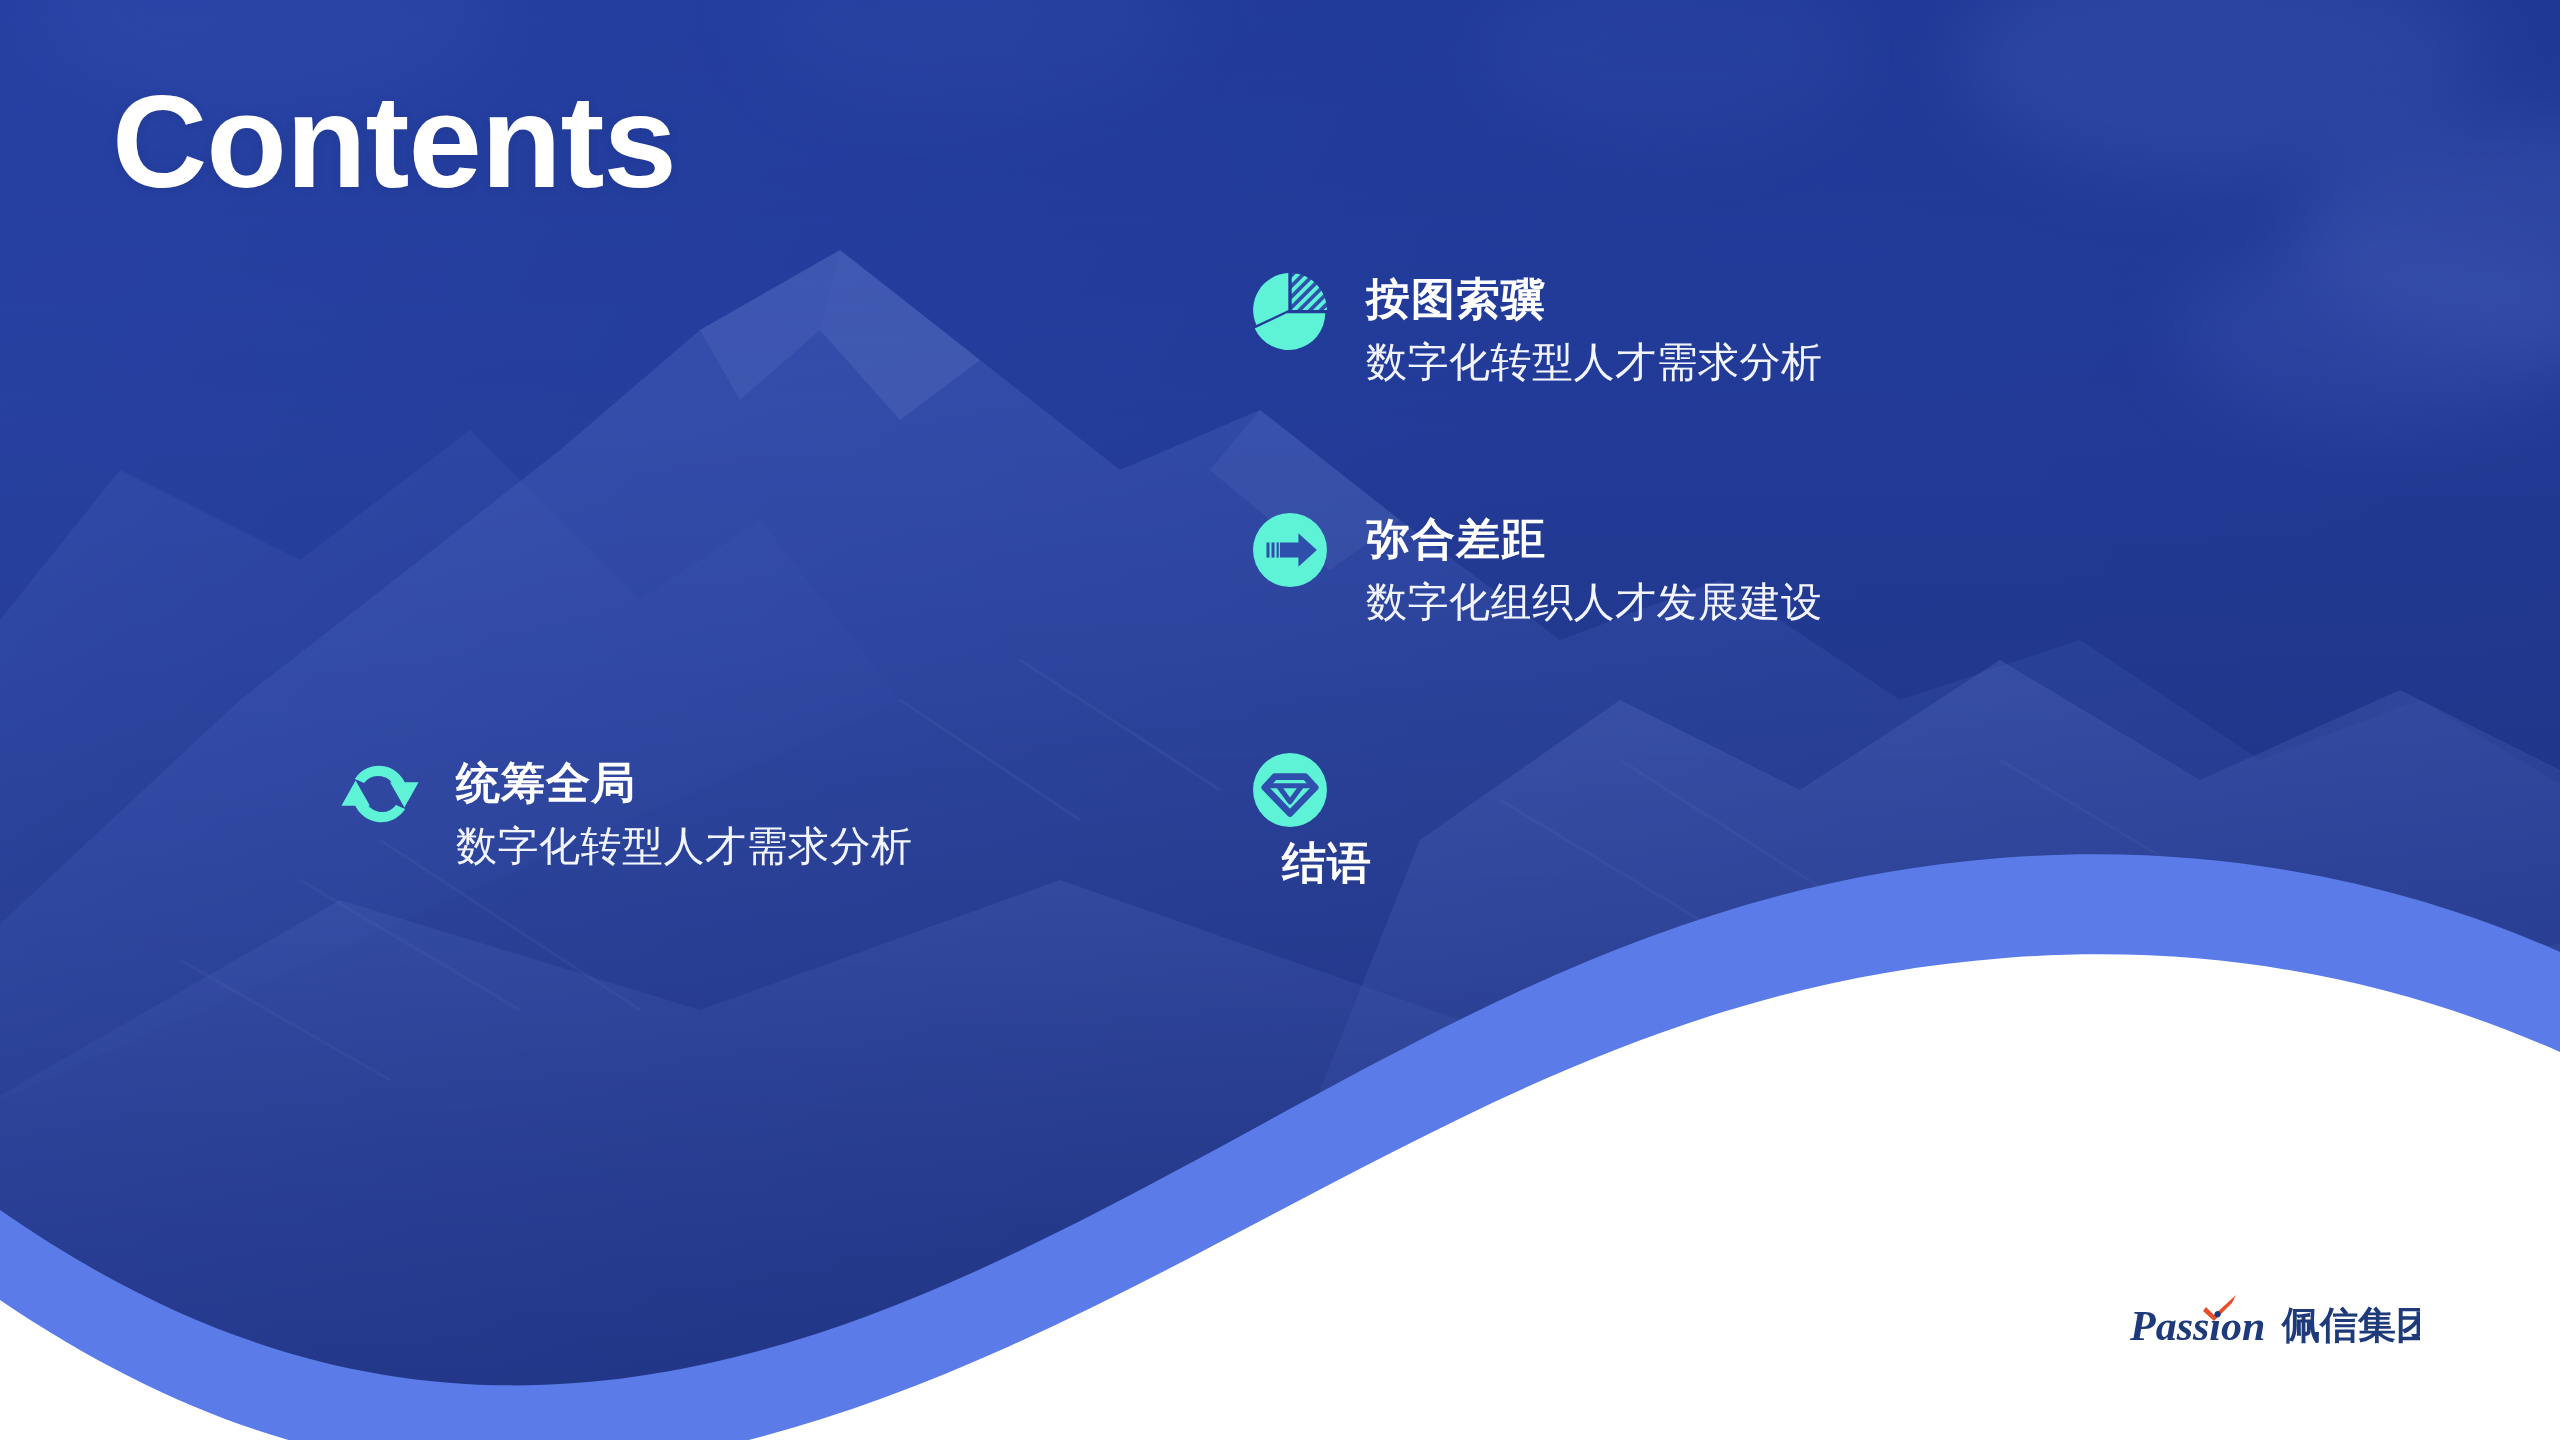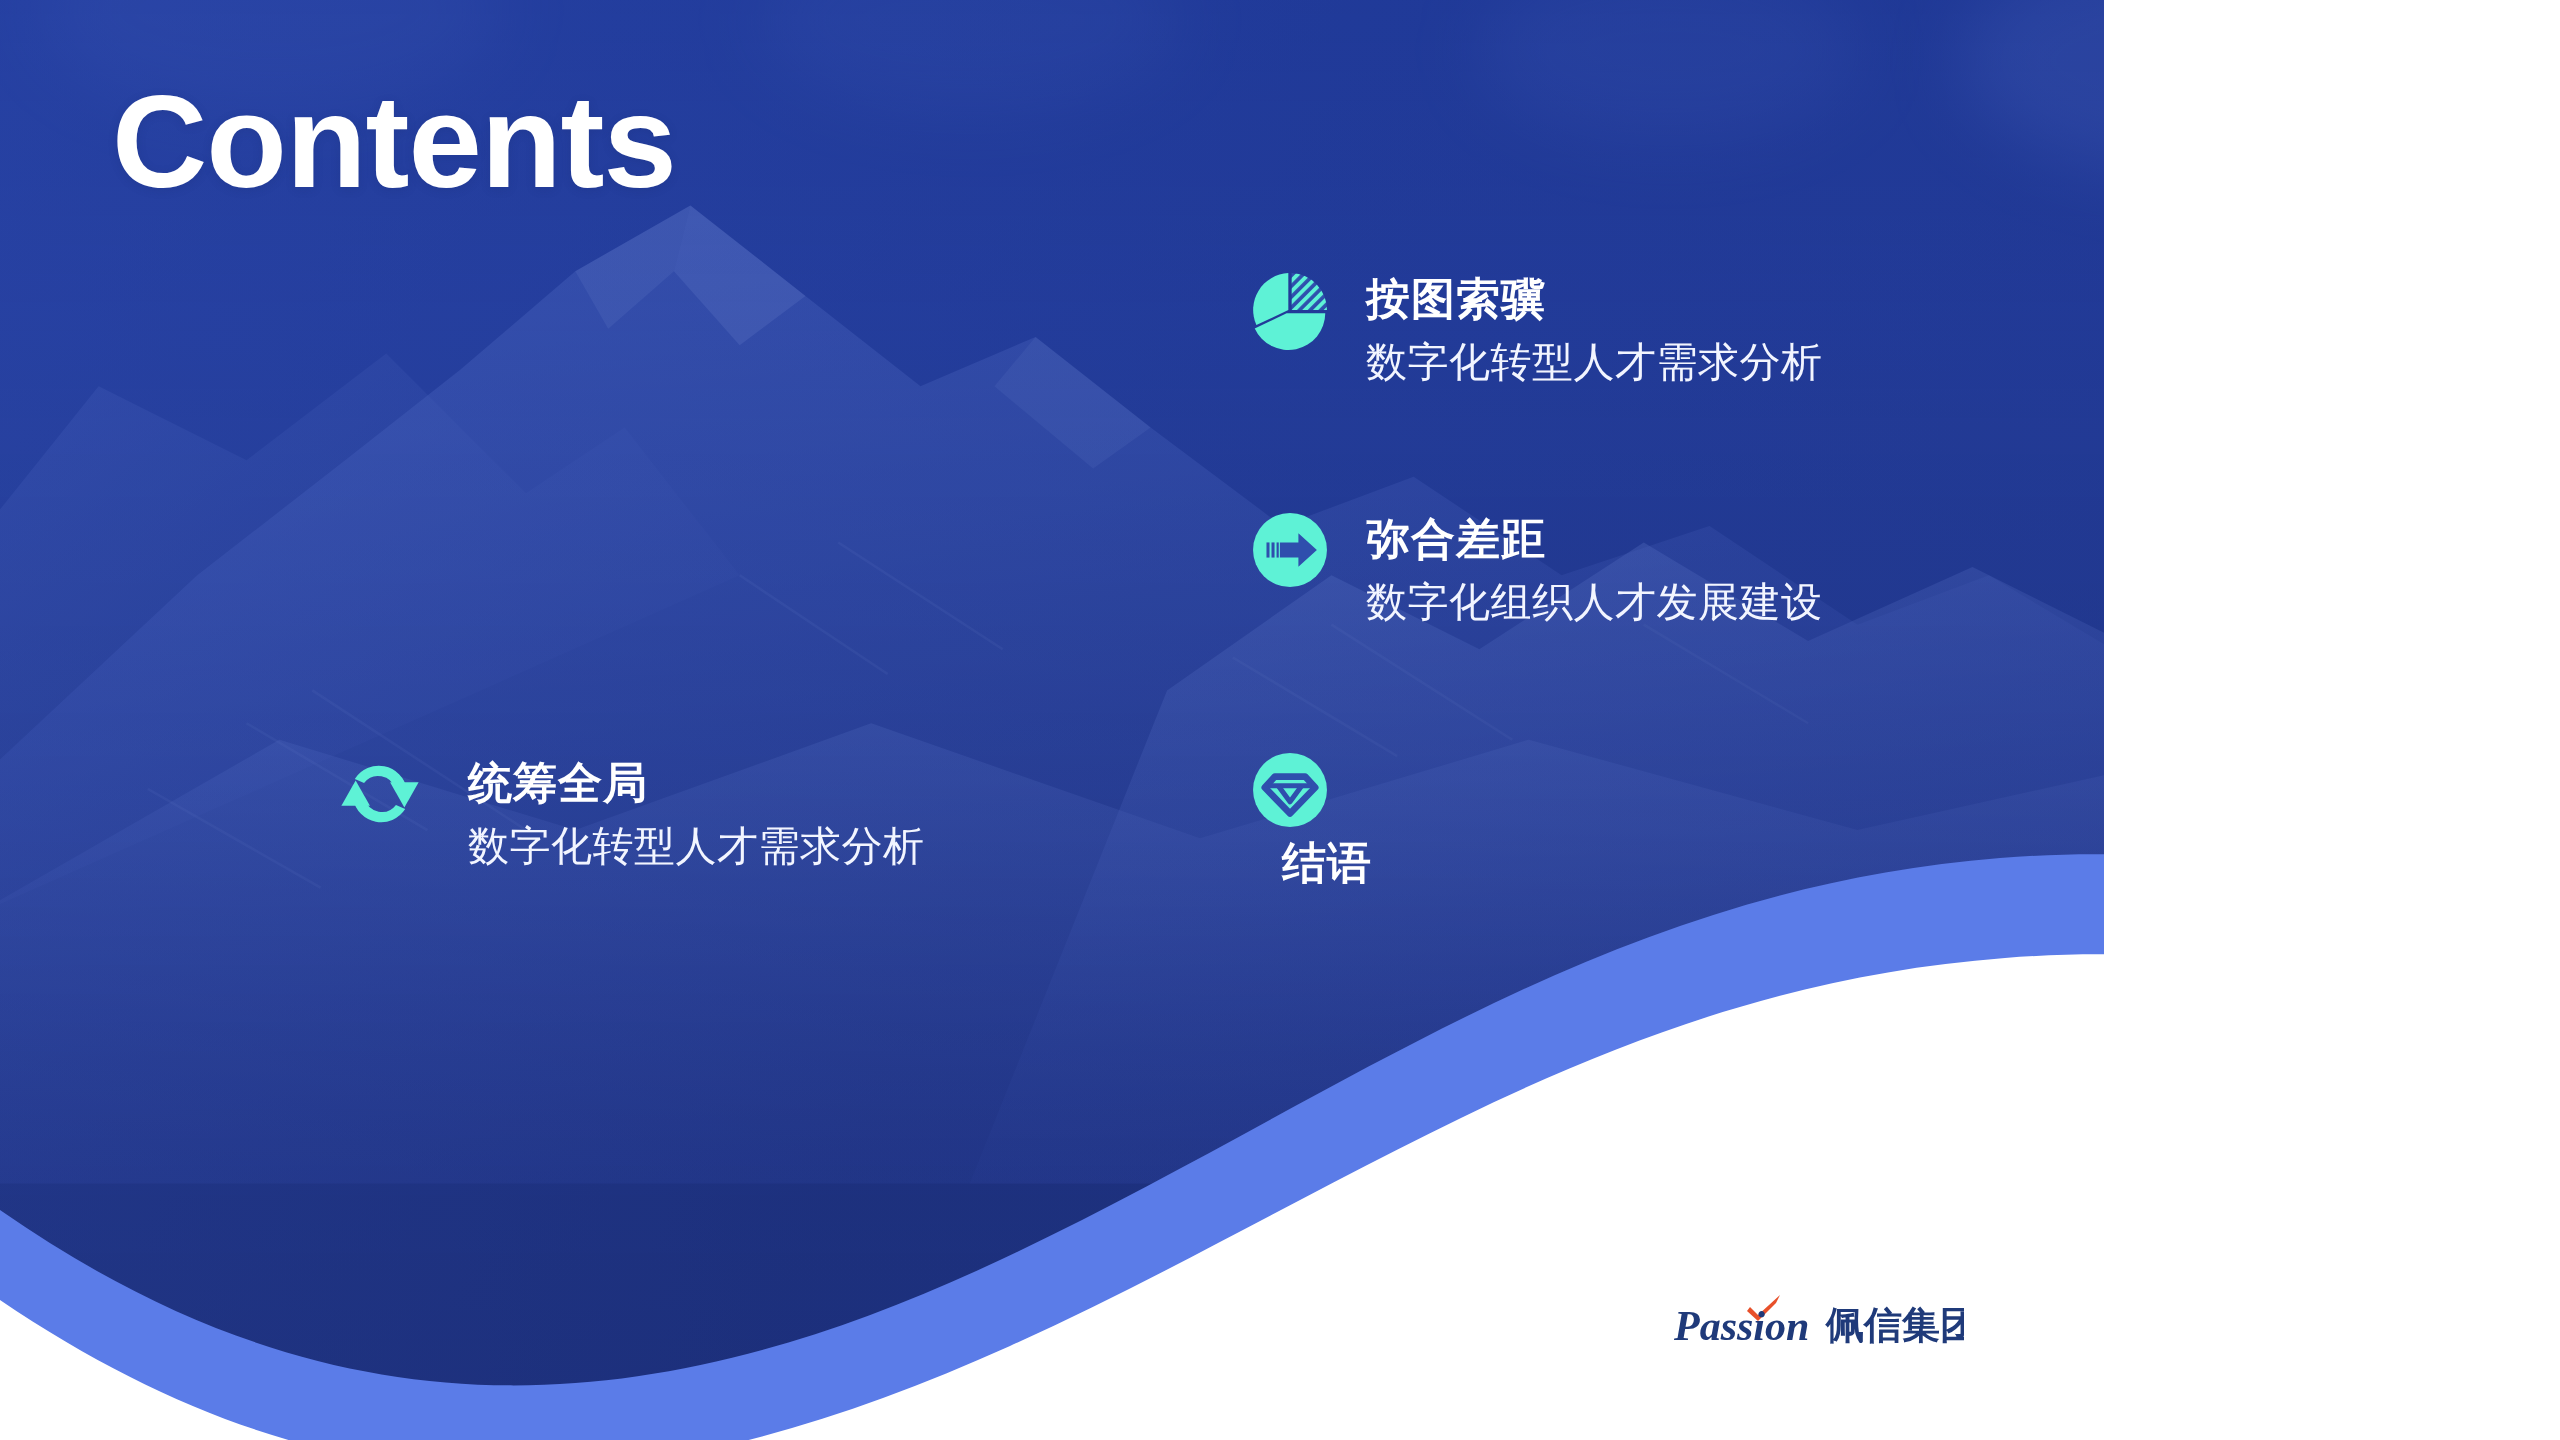--- a/index.html
+++ b/index.html
@@ -6,21 +6,21 @@
     margin: 0;
     padding: 0;
     background: #ffffff;
   }
   body {
     font-family: "Liberation Sans", "DejaVu Sans", sans-serif;
   }
 
   #slide {
     position: relative;
-    width: 2104px;
+    width: 2560px;
     height: 1440px;
     overflow: hidden;
     background: #ffffff;
   }
 
   
   .bg-photo {
     position: absolute;
     inset: 0;
     overflow: hidden;
@@ -129,21 +129,21 @@
     font-weight: normal;
     line-height: 1.25;
     margin-top: 14px;
     white-space: nowrap;
     letter-spacing: 0.5px;
   }
   .toc-sub:empty { display: none; }
 
   
   #item-0 { left: 338px;  top: 512px; }   
-  #item-1 { left: 338px;  top: 752px; gap: 12px; }   
+  #item-1 { left: 338px;  top: 752px; }   
   #item-2 { left: 1248px; top: 268px; }   
   #item-3 { left: 1248px; top: 508px; }   
   #item-4 { left: 1248px; top: 748px; flex-direction: column; }   
 
   
   .logo {
     position: absolute;
     right: 140px;
     bottom: 84px;
     display: flex;

